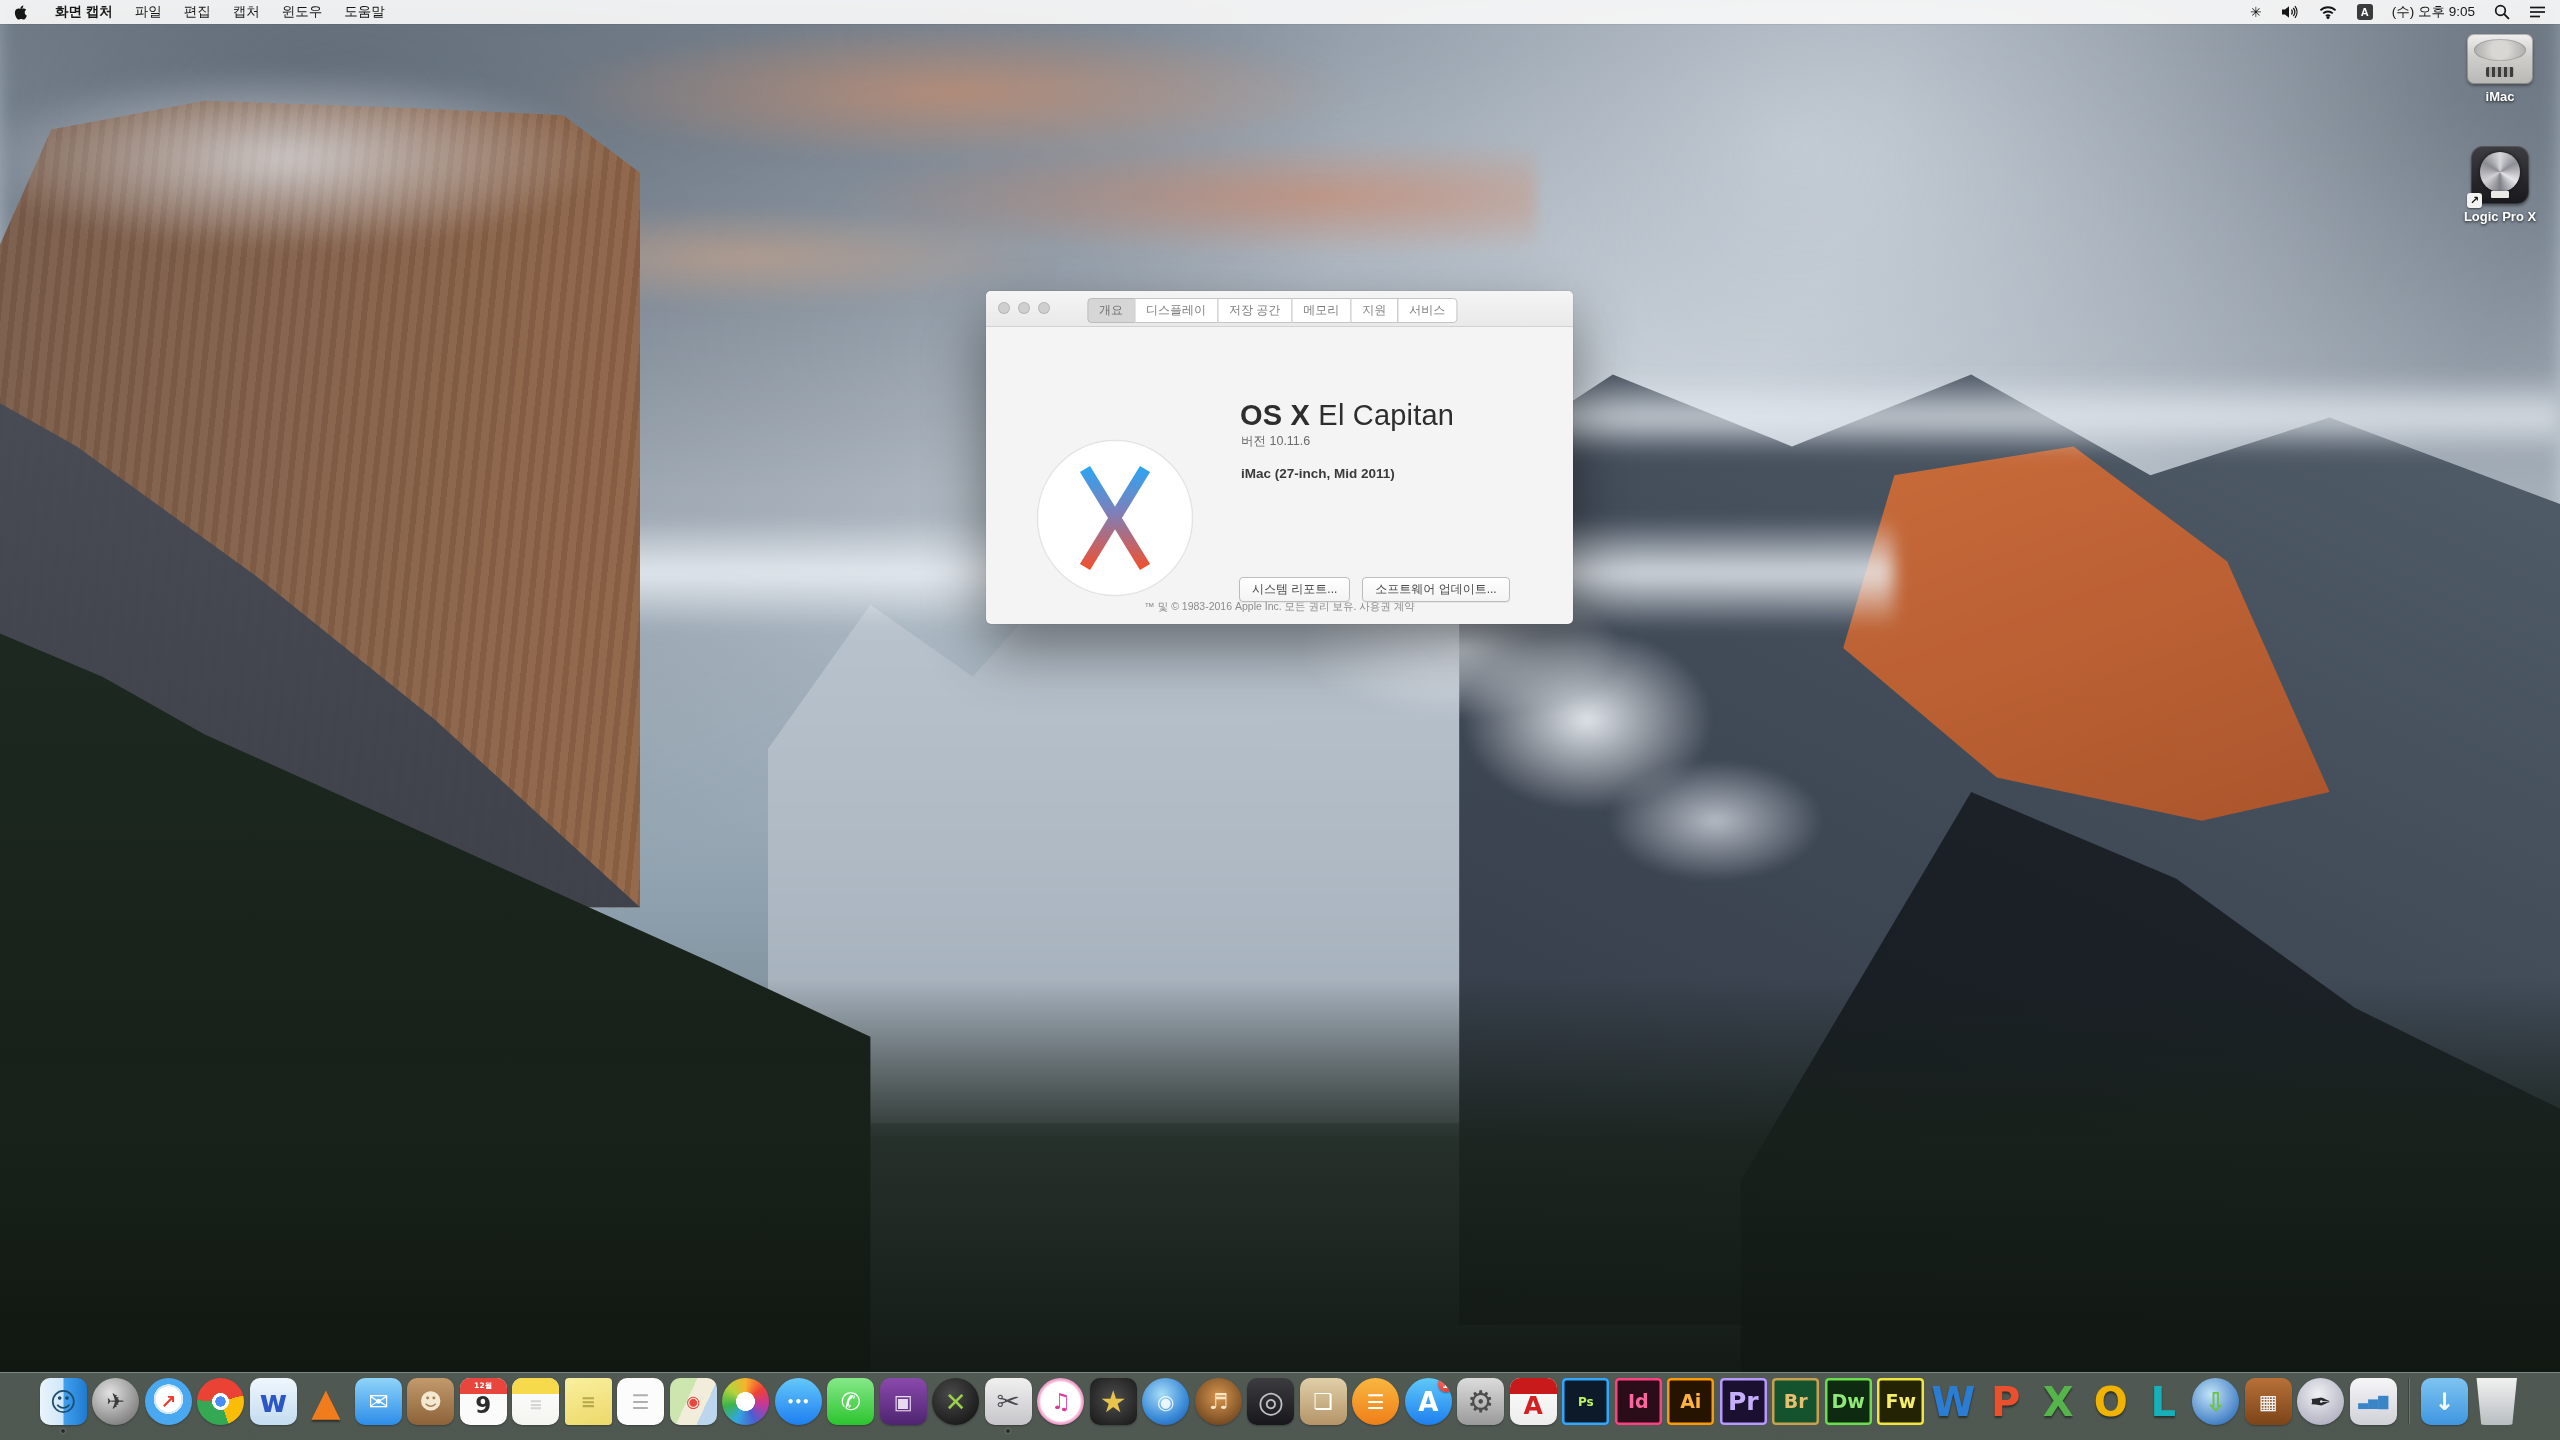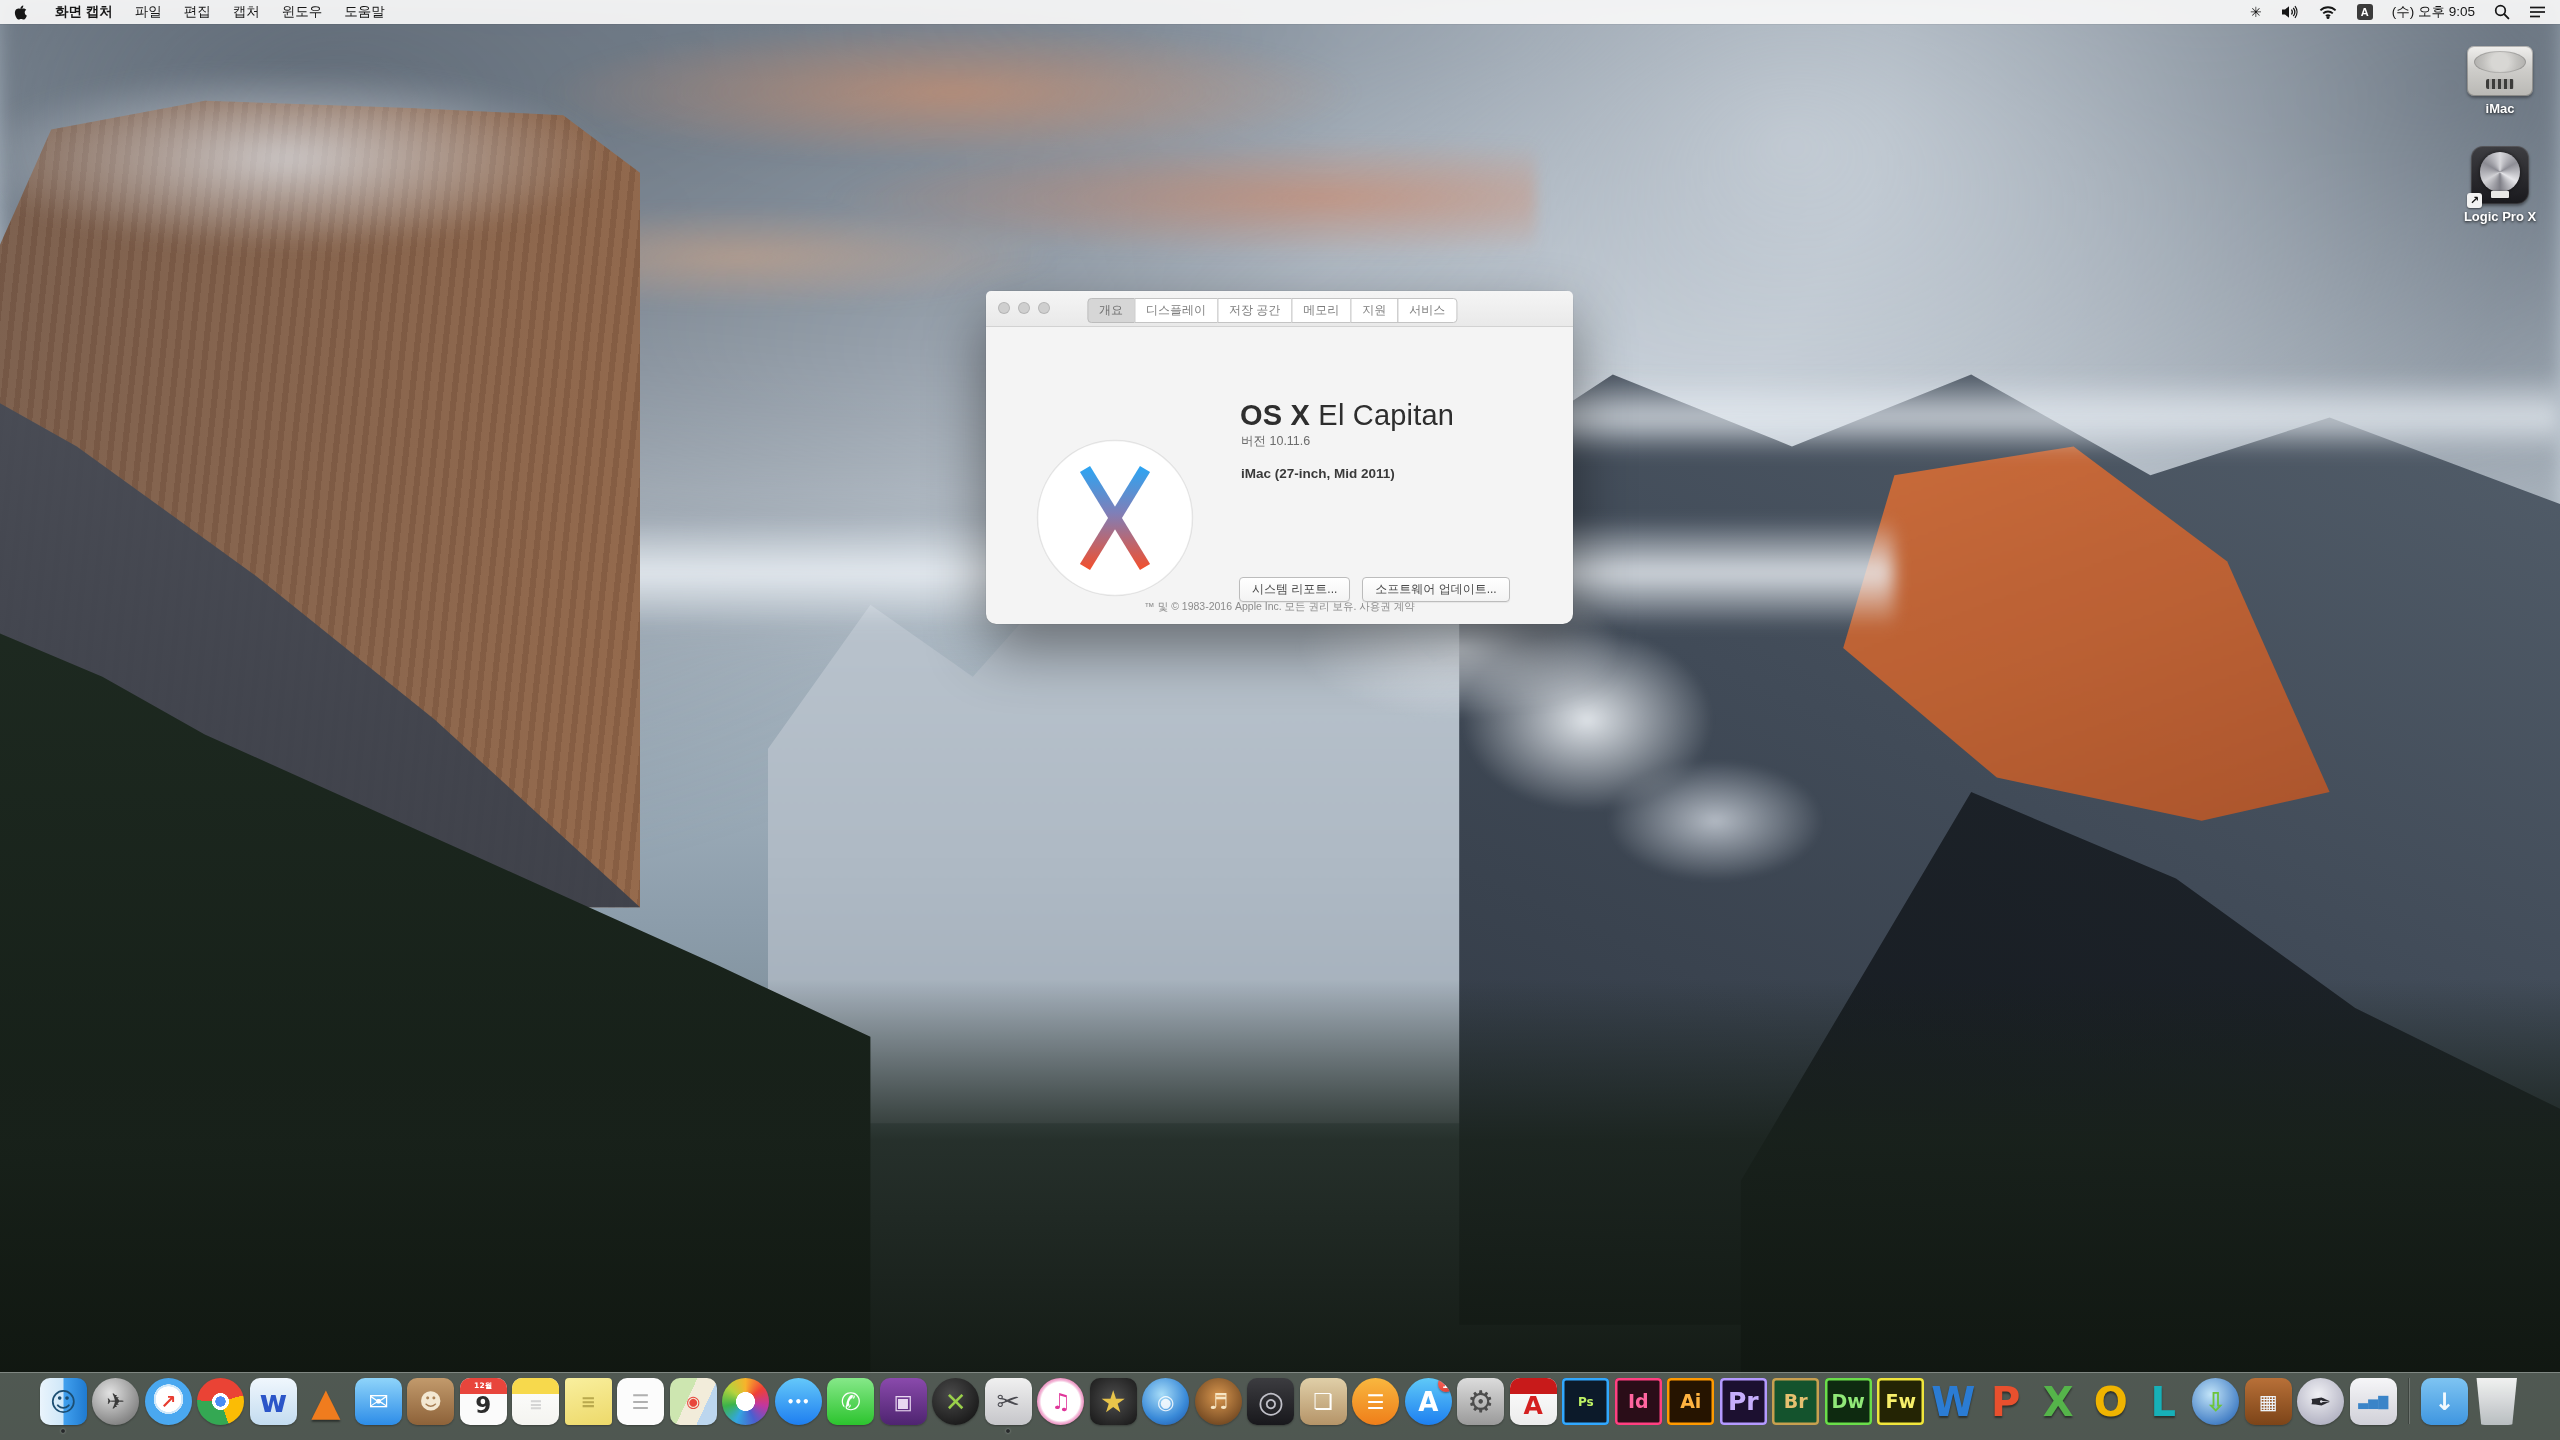--- a/index.html
+++ b/index.html
@@ -60,21 +60,21 @@
   #menu-right{margin-left:auto;display:flex;align-items:center;gap:19px;padding-right:14px;}
   #menu-right svg{display:block;}
   .fan-glyph{font-family:"DejaVu Sans",sans-serif;font-size:14px;line-height:1;}
   .input-badge{width:16px;height:16px;background:#3b3b3b;color:#fff;border-radius:3px;
     font-size:11px;font-weight:bold;display:flex;align-items:center;justify-content:center;}
   .clock{font-size:13.5px;}
   
   .desktop-icon{position:fixed;width:110px;text-align:center;z-index:2;cursor:default;}
   .desktop-icon .label{margin-top:5px;font-size:13px;font-weight:bold;color:#fff;
     text-shadow:0 1px 3px rgba(0,0,0,.85);}
-  #icon-imac{left:2445px;top:34px;margin-top:12px;}
+  #icon-imac{left:2445px;top:34px;}
   #icon-logic{left:2445px;top:146px;}
   .hdd{width:66px;height:50px;margin:0 auto;border-radius:7px;position:relative;
     background:linear-gradient(180deg,#f0efed 0%,#cfcecb 45%,#b9b8b4 100%);
     box-shadow:inset 0 0 0 1px rgba(0,0,0,.25),0 2px 3px rgba(0,0,0,.35);}
   .hdd:before{content:"";position:absolute;left:7px;right:7px;top:5px;height:22px;border-radius:50%;
     background:radial-gradient(circle at 50% 50%,#d8d7d4 0 30%,#c2c1be 60%,#adacaa 100%);
     box-shadow:inset 0 0 0 1px rgba(0,0,0,.15);}
   .hdd:after{content:"";position:absolute;left:19px;right:19px;bottom:7px;height:10px;
     background:repeating-linear-gradient(90deg,#3c3c3a 0 3px,#a8a7a4 3px 6px);border-radius:2px;}
   .logic-tile{width:58px;height:58px;margin:0 auto;border-radius:12px;position:relative;
@@ -83,21 +83,21 @@
   .logic-tile .disc{position:absolute;left:9px;top:6px;width:40px;height:40px;border-radius:50%;
     background:conic-gradient(#d8d8dc,#8e8e96,#e6e6ea,#7e7e86,#d2d2d6,#8a8a92,#d8d8dc);
     box-shadow:0 0 4px rgba(0,0,0,.6);}
   .logic-tile .strip{position:absolute;left:20px;bottom:6px;width:18px;height:7px;border-radius:1px;
     background:#e8e8e6;box-shadow:0 0 2px rgba(0,0,0,.5);}
   .alias-arrow{position:absolute;left:-4px;bottom:-4px;width:15px;height:15px;border-radius:3px;
     background:#f2f2f2;box-shadow:0 1px 2px rgba(0,0,0,.5);color:#111;font-size:11px;font-weight:bold;
     display:flex;align-items:center;justify-content:center;font-family:"DejaVu Sans",sans-serif;}
   
   #about-window{position:fixed;left:986px;top:291px;width:587px;height:333px;z-index:10;
-    background:#f4f4f4;border-radius:10px;
+    background:#f4f4f4;border-radius:5px;
     box-shadow:0 0 1px rgba(0,0,0,.4),0 25px 60px rgba(0,0,0,.45);}
   .titlebar{position:relative;height:35px;border-radius:5px 5px 0 0;
     background:linear-gradient(180deg,#f5f5f5,#e9e9e9);border-bottom:1px solid #d2d2d2;}
   .traffic{position:absolute;left:12px;top:11px;display:flex;gap:8px;}
   .tl{width:12px;height:12px;border-radius:50%;background:#cfcfcf;
     box-shadow:inset 0 0 0 1px rgba(0,0,0,.12);}
   .tab-group{position:absolute;left:50%;top:7px;transform:translateX(-52%);display:flex;}
   .tab{font-size:12px;color:#7e7e7e;background:#fff;border:1px solid #c4c4c4;margin-left:-1px;
     padding:3px 11px;white-space:nowrap;cursor:default;}
   .tab:first-child{border-radius:4px 0 0 4px;margin-left:0;}

